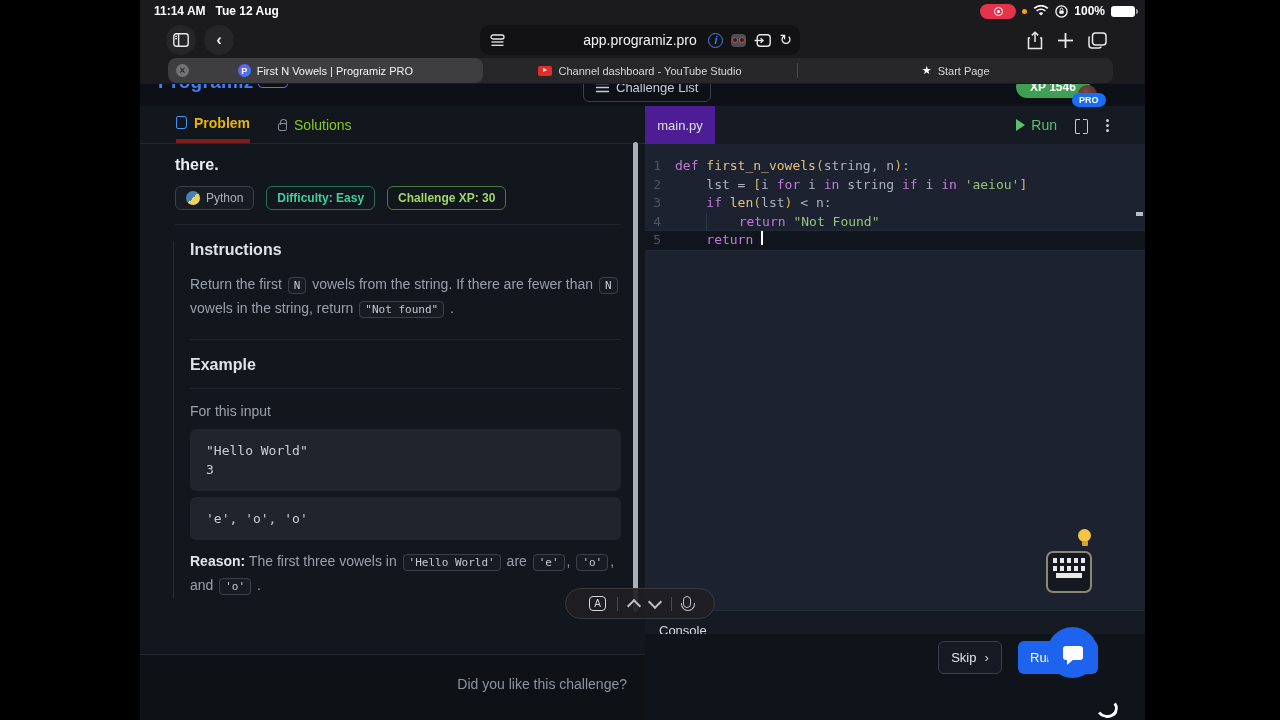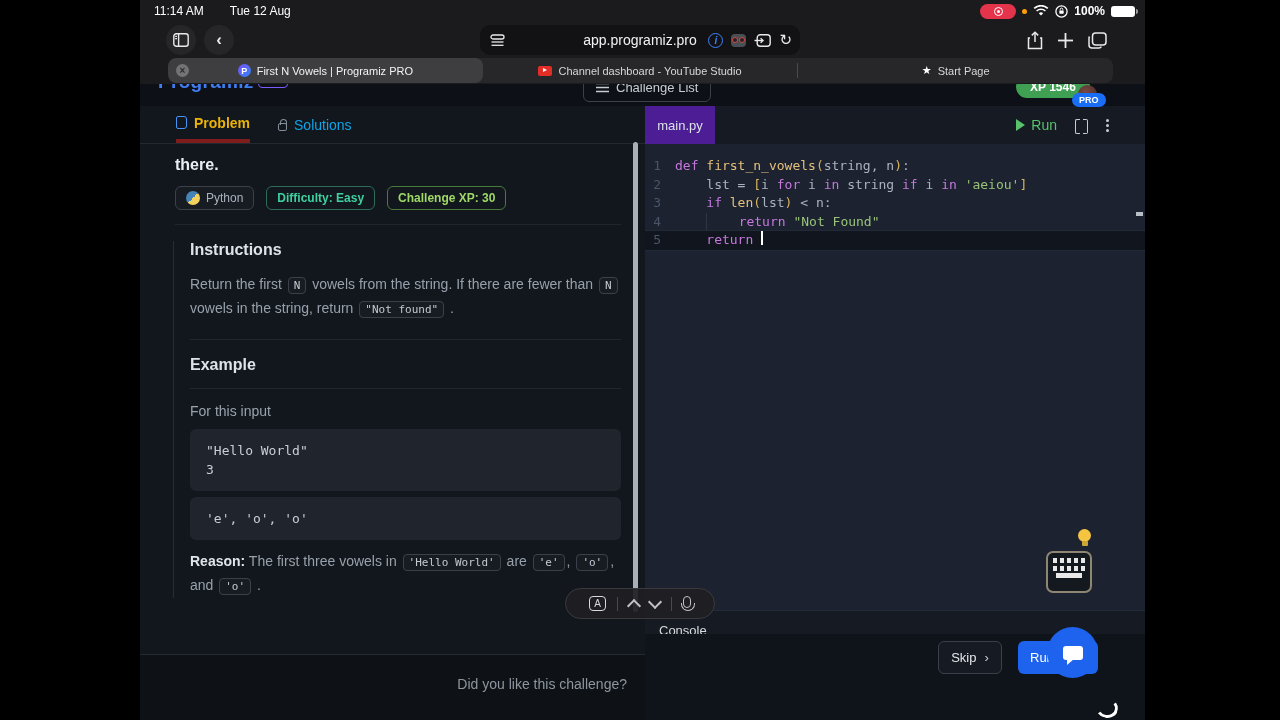--- a/index.html
+++ b/index.html
@@ -2,21 +2,21 @@
 <html><head>
 <meta charset="utf-8">
 <style>
   * { margin:0; padding:0; box-sizing:border-box; }
   html,body { width:1280px; height:720px; background:#000; overflow:hidden;
               font-family:"Liberation Sans", sans-serif; }
   .screen { position:absolute; left:140px; top:0; width:1005px; height:720px; background:#1b1b1d; overflow:hidden; }
 
   
   .statusbar { position:absolute; top:0; left:0; right:0; height:22px; display:flex; align-items:center; justify-content:space-between; padding:0 10px; }
-  .st-left { display:flex; gap:26px; color:#fff; font-size:12px; font-weight:normal; padding-left:4px;align-items:flex-end; }
+  .st-left { display:flex; gap:10px; color:#fff; font-size:12px; font-weight:bold; padding-left:4px;align-items:flex-end; }
   .st-right { display:flex; align-items:center; gap:6px; }
   .rec-pill { width:36px; height:15px; background:#e4344b; border-radius:8px; display:flex; align-items:center; justify-content:center; }
   .rec-ring { width:9px; height:9px; border:1.5px solid #fff; border-radius:50%; display:flex; align-items:center; justify-content:center; }
   .rec-dot { width:3px; height:3px; background:#fff; border-radius:50%; }
   .orange-dot { width:5px; height:5px; background:#ff9f0a; border-radius:50%; }
   .batt-pct { color:#fff; font-size:12px; font-weight:bold; }
   .batt { width:24px; height:11px; background:#fff; border-radius:3px; position:relative; }
   .batt:after { content:""; position:absolute; right:-3px; top:3px; width:2px; height:5px; background:#9b9b9b; border-radius:0 2px 2px 0; }
 
   
@@ -54,21 +54,21 @@
   .avatar { position:absolute; left:938px; top:1px; width:19px; height:19px; border-radius:50%; background:radial-gradient(circle at 40% 35%,#7a4a44,#3a2522); }
   .pro-badge { position:absolute; left:932px; top:9px; background:#1a6ef5; color:#fff; font-size:9px; font-weight:bold; border-radius:8px; padding:2px 7px; z-index:3; }
 
   .content { position:absolute; top:22px; left:0; right:0; bottom:0; display:flex; }
 
   
   .lpanel { width:505px; height:549px; background:#12161d; border-bottom:1px solid #242a33; position:relative; }
   .ptabs { height:38px; border-bottom:1px solid #232931; display:flex; align-items:stretch; padding-left:36px; gap:28px; }
   .ptab { display:flex; align-items:center; gap:7px; font-size:14px; }
   .ptab.active { color:#eab308; border-bottom:4px solid #7f1d1d; font-weight:bold; }
-  .ptab.locked { color:#0ea5e9;justify-content:flex-end; }
+  .ptab.locked { color:#84cc16;justify-content:flex-end; }
   .book-ic { width:11px; height:13px; border:1.5px solid #4493f8; border-radius:2px 3px 3px 2px; }
   .lock-ic { width:9px; height:8px; border:1.5px solid #858e98; border-radius:2px; position:relative; margin-top:4px; }
   .lock-ic:before { content:""; position:absolute; left:1px; top:-5px; width:5px; height:5px; border:1.5px solid #858e98; border-bottom:none; border-radius:4px 4px 0 0; }
   .lbody { padding:8px 24px 0 35px; color:#98a1ab; font-size:14px; }
   .ltitle { color:#e8edf2; font-size:16px; font-weight:bold; margin:4px 0 12px; }
   .badges { display:flex; gap:12px; align-items:center; padding-bottom:14px; border-bottom:1px solid #20262e; }
   .badge { border-radius:6px; font-size:12px; padding:4px 10px; display:flex; align-items:center; gap:6px; }
   .b-lang { border:1px solid #3a414b; color:#aab2bc; background:#171c23; }
   .py-ic { width:14px; height:14px; border-radius:50%; background:linear-gradient(135deg,#4584b6 50%,#f2d15c 50%); }
   .b-diff { border:1px solid #2d6d58; color:#3fd0a0; font-weight:bold; }

